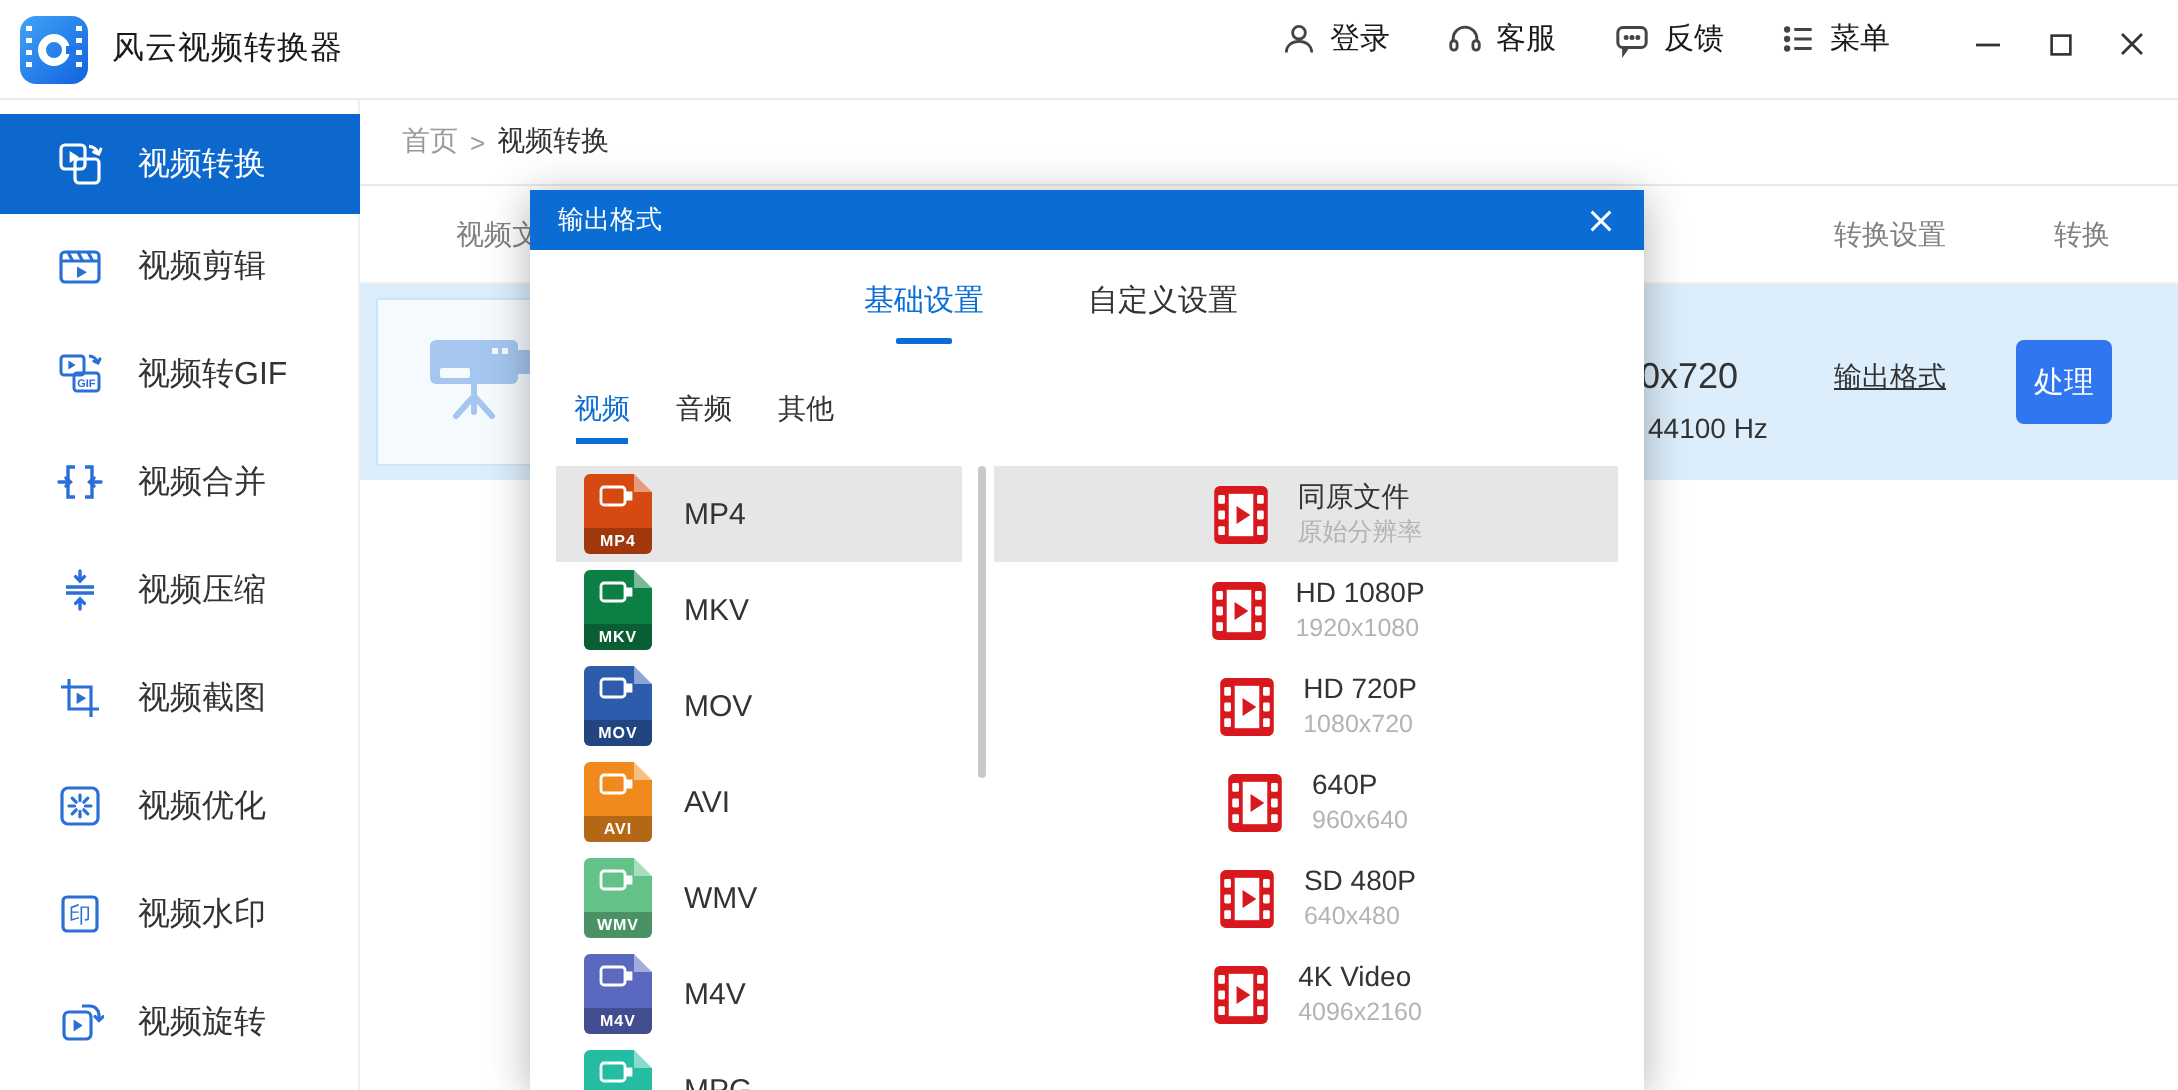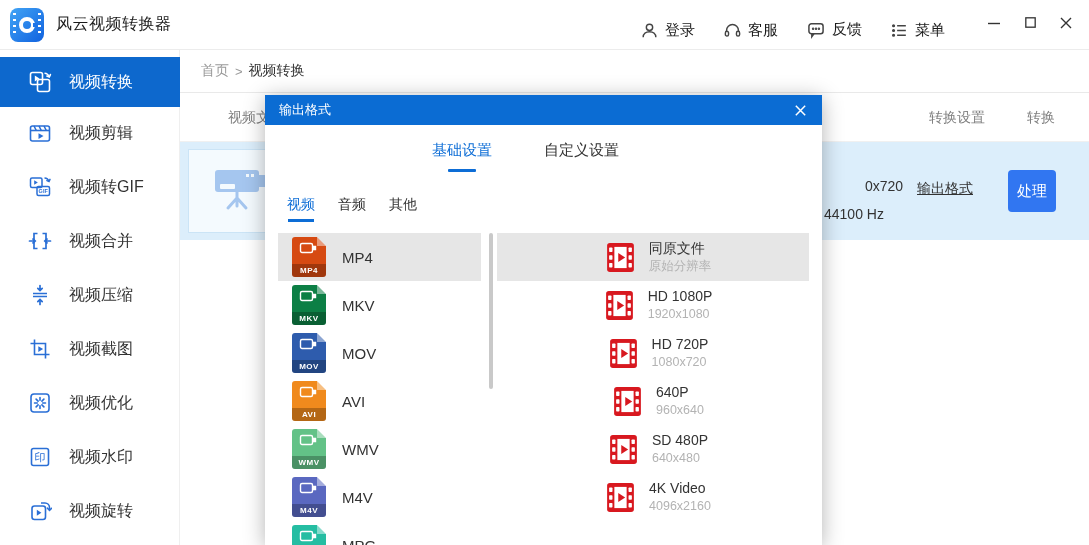--- a/index.html
+++ b/index.html
@@ -11,21 +11,21 @@
               border-bottom:1px solid #ececec; display:flex; align-items:center; z-index:3; }
   .logo { width:34px; height:34px; margin-left:10px; border-radius:8px;
           background:linear-gradient(135deg,#41a4f5,#1162df); position:relative; flex:0 0 auto; }
   .logo .perf { position:absolute; top:5px; bottom:5px; width:3px;
           background-image:repeating-linear-gradient(to bottom,#fff 0 2.5px,rgba(255,255,255,0) 2.5px 6px); }
   .logo .perf.l { left:3px; } .logo .perf.r { right:3px; }
   .logo .ring { position:absolute; left:9px; top:9px; width:16px; height:16px;
           border:4.5px solid #fff; border-radius:50%; }
   .logo .notch { position:absolute; right:6px; top:15px; width:5px; height:4px; background:#1d74e8; }
   .app-title { margin-left:12px; font-size:16px; color:#1a1a1a; letter-spacing:.5px; }
-  .tb-right { margin-left:auto; display:flex; align-items:flex-end; gap:28px; padding-right:8px; }
+  .tb-right { margin-left:auto; display:flex; align-items:flex-start; gap:28px; padding-right:8px; }
   .tb-action { display:flex; align-items:center; gap:6px; font-size:15px; color:#1a1a1a; cursor:pointer; }
   .tb-action svg { display:block; }
   .win-controls { display:flex; align-items:center; gap:6px; margin-left:6px; }
   .win-btn { width:30px; height:30px; display:flex; align-items:center; justify-content:center; cursor:pointer; }
 
   
   .sidebar { position:absolute; top:50px; left:0; width:180px; bottom:0; background:#fff;
              border-right:1px solid #efefef; z-index:2; }
   .side-item { position:absolute; left:0; width:180px; height:50px; display:flex; align-items:center;
                color:#333; font-size:16px; cursor:pointer; }
@@ -36,25 +36,25 @@
 
   
   .main { position:absolute; left:180px; top:50px; right:0; bottom:0; background:#fff; }
   .breadcrumb { position:absolute; top:0; left:0; right:0; height:43px; border-bottom:1px solid #e9e9e9;
                 display:flex; align-items:center; padding-left:21px; font-size:14px; color:#999; }
   .breadcrumb .sep { margin:0 6px; color:#999; font-size:13px; }
   .breadcrumb .cur { color:#333; }
   .list-header { position:absolute; top:43px; left:0; right:0; height:49px; border-bottom:1px solid #f0f0f0;
                  font-size:14px; color:#808080; }
   .list-header span { position:absolute; line-height:49px; }
-  .lh-file { left:48px; } .lh-settings { left:737px;margin-left:12px; } .lh-convert { left:847px; }
+  .lh-file { left:48px; } .lh-settings { left:737px; } .lh-convert { left:847px; }
   .file-row { position:absolute; top:92px; left:0; right:0; height:98px; background:#dceefb; }
   .thumb { position:absolute; left:8px; top:7px; width:101px; height:84px; background:#f4fafe;
            border:1px solid #cbe4f6; display:flex; align-items:center; justify-content:center; }
-  .fr-res  { position:absolute; left:640px; top:36px; font-size:14px; color:#333;margin-left:45px; }
+  .fr-res  { position:absolute; left:640px; top:36px; font-size:18px; color:#333; }
   .fr-rate { position:absolute; left:644px; top:64px; font-size:14px; color:#333; }
   .fr-link { position:absolute; left:737px; top:38px; font-size:14px; color:#333;
              text-decoration:underline; cursor:pointer; }
   .fr-btn  { position:absolute; left:828px; top:28px; width:48px; height:42px; background:#3176f1;
              border:none; border-radius:4px; color:#fff; font-size:15px; cursor:pointer;
              font-family:inherit; }
 
   
   .modal { position:absolute; left:265px; top:95px; width:557px; height:450px; background:#fff;
            box-shadow:0 3px 20px rgba(0,0,0,.3); z-index:10; overflow:hidden; }

